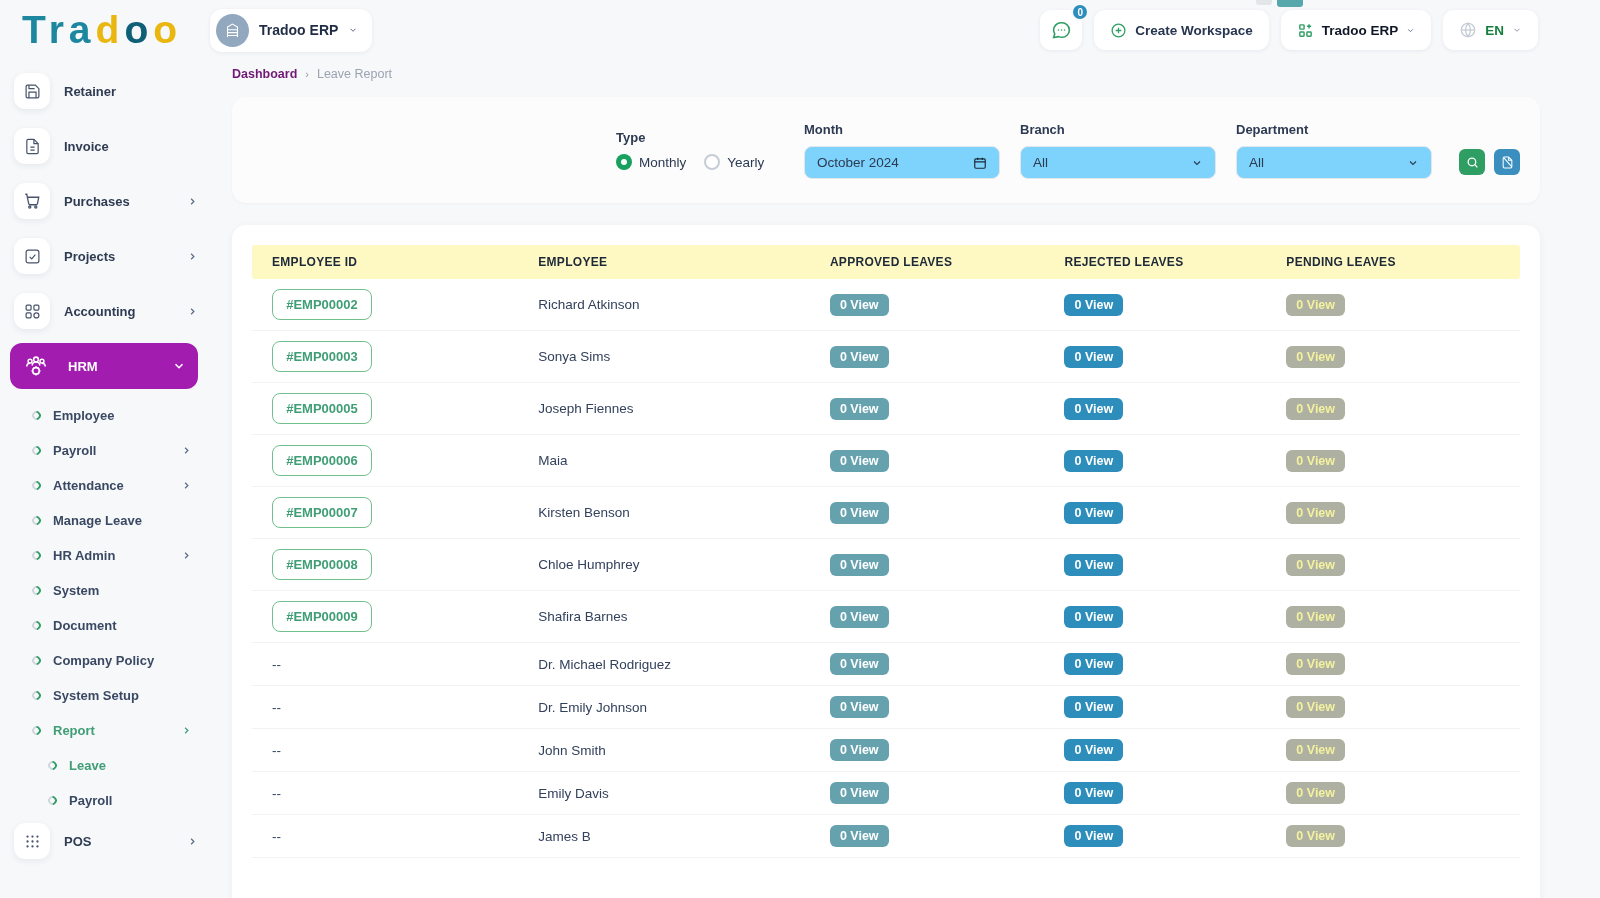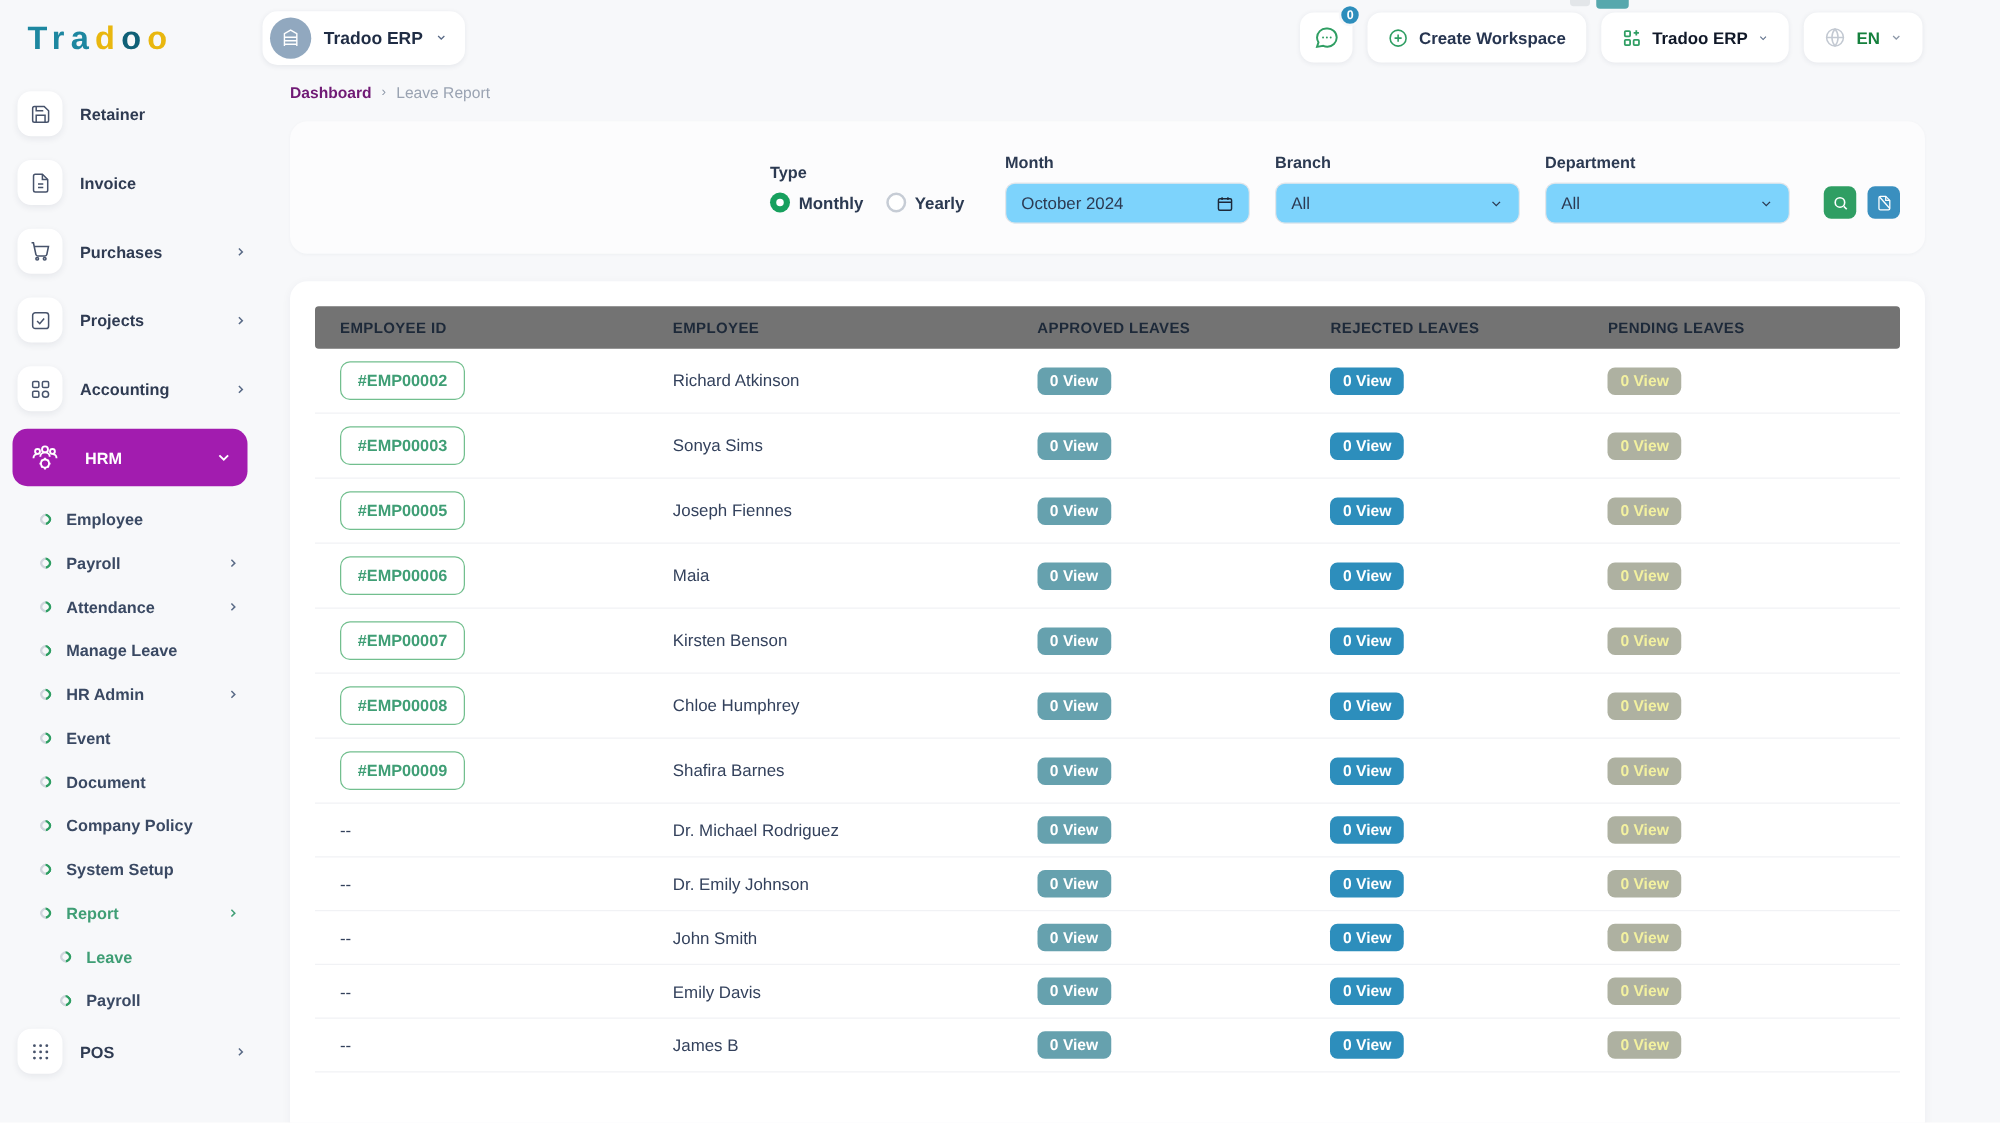--- a/index.html
+++ b/index.html
@@ -8,21 +8,21 @@
     font-family:"Liberation Sans", sans-serif;
     background:#f7f8fa;
     color:#2c3a52;
   }
   
   .top-strip-gray { position:absolute; left:1256px; top:0; width:16px; height:5px; background:#e3e6e9; border-radius:0 0 3px 3px; z-index:20;}
   .top-strip-teal { position:absolute; left:1277px; top:0; width:26px; height:7px; background:#57a8ad; border-radius:0 0 3px 3px; z-index:20;}
 
   
   .header { height:60px; display:flex; align-items:center; position:relative; }
-  .logo { width:210px; padding-left:22px; font-size:26px; font-weight:700; letter-spacing:5px; white-space:nowrap; }
+  .logo { width:210px; padding-left:22px; font-size:39px; font-weight:700; letter-spacing:5px; white-space:nowrap; }
   .workspace-pill {
     display:flex; align-items:center; gap:10px; background:#fff; border-radius:12px;
     padding:5px 14px 5px 6px; box-shadow:0 1px 4px rgba(30,42,70,.07); cursor:pointer;
   }
   .workspace-avatar { width:33px; height:33px; border-radius:50%; background:#91a8bf; display:flex; align-items:center; justify-content:center; }
   .workspace-label { font-size:14px; font-weight:700; color:#1f2c44; }
   .header-right { margin-left:auto; display:flex; align-items:center; gap:12px; padding-right:62px; }
   .hbtn {
     background:#fff; border:none; border-radius:11px; height:40px; display:flex; align-items:center; gap:8px;
     padding:0 16px; font-family:inherit; font-size:13.5px; font-weight:600; color:#273550;
@@ -75,42 +75,42 @@
 
   
   .filter-card {
     margin-top:16px; background:#fcfcfd; border-radius:14px; height:106px;
     display:flex; align-items:flex-end; padding:0 20px 24px 20px; box-shadow:0 1px 3px rgba(30,42,70,.04);
   }
   .fblock { display:flex; flex-direction:column; }
   .fblock .flabel { font-size:13px; font-weight:600; color:#2c3a52; margin-bottom:9px; }
   .type-block { margin-left:auto; margin-bottom:9px; width:168px;justify-content:flex-end; }
   .radio-row { display:flex; align-items:center; gap:18px; }
-  .radio-opt { display:flex; align-items:center; gap:7px; font-size:13.5px; font-weight:700; color:#2c3a52; cursor:pointer; }
+  .radio-opt { display:flex; align-items:center; gap:7px; font-size:13.5px; font-weight:400; color:#2c3a52; cursor:pointer; }
   .radio-circle { width:16px; height:16px; border-radius:50%; border:2px solid #c6ccd5; background:#fff; flex:none; }
   .radio-circle.checked { border:none; background:#17a05e; position:relative; }
   .radio-circle.checked::after { content:""; position:absolute; left:5px; top:5px; width:6px; height:6px; border-radius:50%; background:#fff; }
   .finput {
     width:196px; height:33px; border:1px solid #e3e6ea; border-radius:8px; background:#7dd3fc;
     display:flex; align-items:center; padding:0 12px; font-size:13.5px; color:#2c3a52; cursor:pointer;
   }
   .finput .grow { flex:1; }
   .fgap { width:20px; flex:none; }
   .fbtns { display:flex; gap:9px; margin-left:27px; margin-bottom:4px; }
   .sqbtn { width:26px; height:26px; border:none; border-radius:6px; display:flex; align-items:center; justify-content:center; cursor:pointer; }
   .sqbtn.search { background:#2f9e63; }
   .sqbtn.clear { background:#3a8fbf; }
 
   
   .table-card {
     margin-top:22px; background:#fff; border-radius:14px; padding:20px 20px 0 20px;
     box-shadow:0 2px 8px rgba(30,42,70,.05); height:700px;
   }
   .thead, .trow { display:grid; grid-template-columns:21% 23% 18.5% 17.5% 20%; align-items:center; }
-  .thead { background:#737373; height:34px; border-radius:3px; }
+  .thead { background:#fef9c3; height:34px; border-radius:3px; }
   .thead .th { font-size:12px; font-weight:700; color:#1d2939; letter-spacing:.3px; padding-left:20px; text-transform:uppercase; }
   .trow { border-bottom:1px solid #f1f2f5; }
   .trow .td { padding:10px 0 10px 20px; font-size:13.5px; font-weight:500; color:#33415c; }
   .emp-badge {
     display:inline-block; width:100px; text-align:center; padding:7px 0; border:1px solid #72bf8e;
     border-radius:8px; color:#3f9e75; font-size:13px; font-weight:600; background:#fff; cursor:pointer;
   }
   .view-btn {
     display:inline-block; border:none; border-radius:6px; padding:4px 10px; font-family:inherit;
     font-size:12.5px; font-weight:600; cursor:pointer;
@@ -304,21 +304,21 @@
         <span class="bullet"></span>
         <span class="snav-label">HR Admin</span>
         <span class="snav-chev">
           <svg width="11" height="11" viewBox="0 0 24 24" fill="none" stroke="currentColor" stroke-width="2.6">
             <polyline points="9 6 15 12 9 18"></polyline>
           </svg>
         </span>
       </div>
       <div class="snav-item l1">
         <span class="bullet"></span>
-        <span class="snav-label">Event</span>
+        <span class="snav-label">System</span>
       </div>
       <div class="snav-item l1">
         <span class="bullet"></span>
         <span class="snav-label">Document</span>
       </div>
       <div class="snav-item l1">
         <span class="bullet"></span>
         <span class="snav-label">Company Policy</span>
       </div>
       <div class="snav-item l1">

